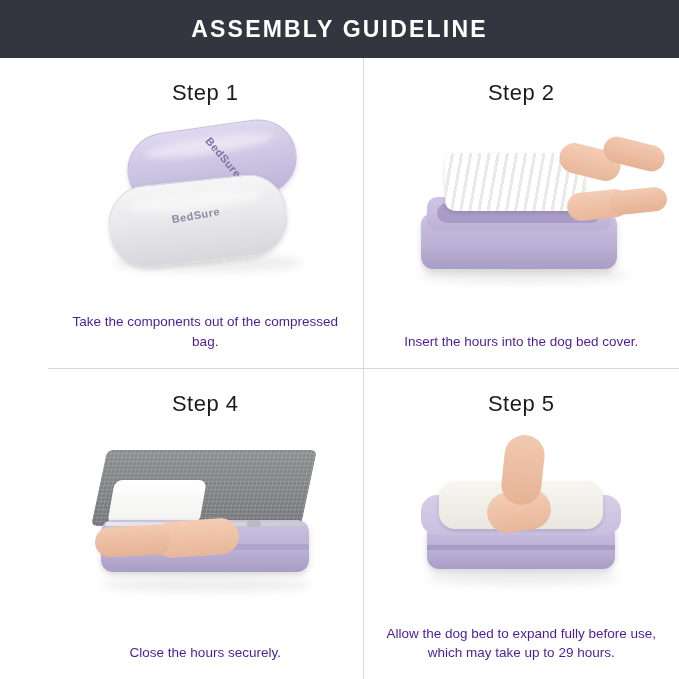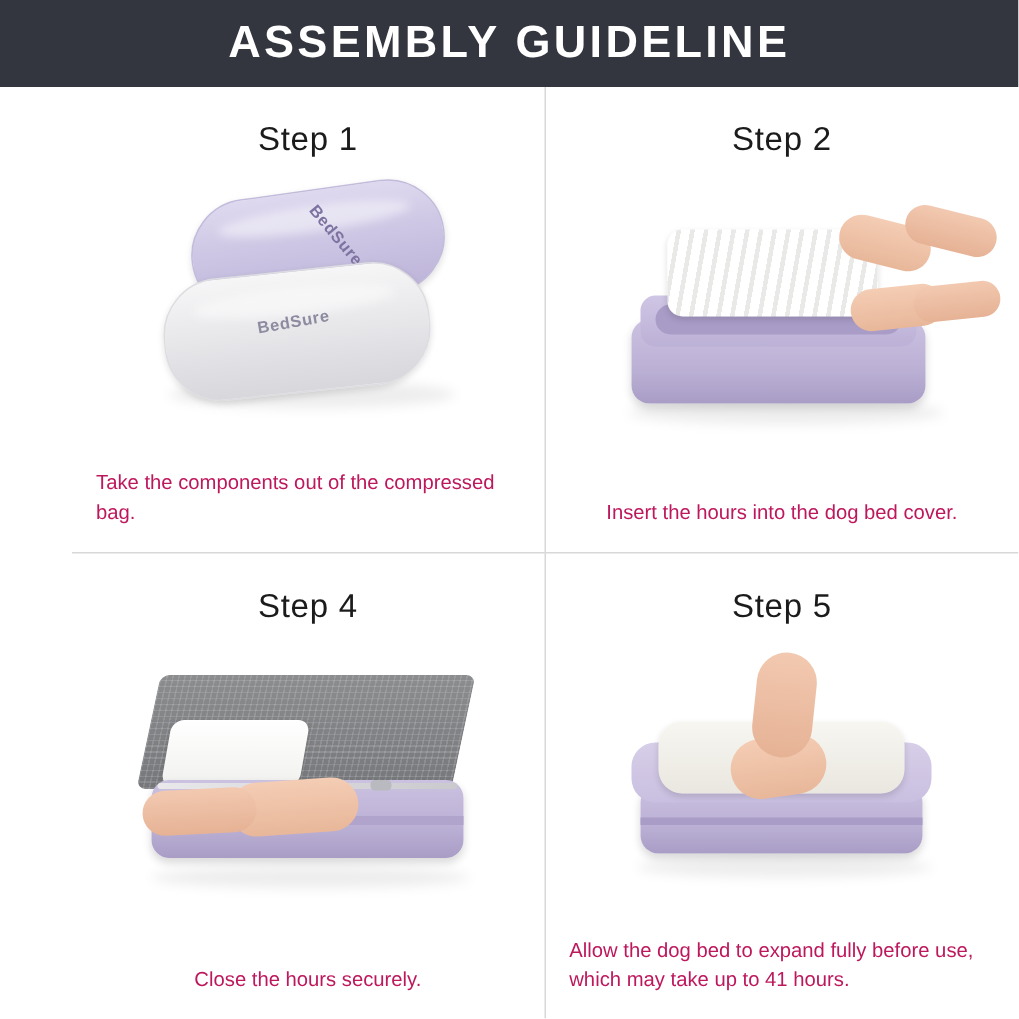--- a/index.html
+++ b/index.html
@@ -25,21 +25,21 @@
   .header {
     height: 58px;
     background: #33363f;
     display: flex;
     align-items: center;
     justify-content: center;
     flex: none;
   }
   .header-title {
     color: #ffffff;
-    font-size: 30px;
+    font-size: 23px;
     letter-spacing: 2.2px;
     font-weight: bold;
   }
   
   .grid {
     flex: 1;
     display: grid;
     grid-template-columns: 1fr 1fr;
     grid-template-rows: 1fr 1fr;
     padding-left: 48px;
@@ -64,22 +64,22 @@
   .art {
     flex: 1;
     width: 100%;
     display: flex;
     align-items: center;
     justify-content: center;
     position: relative;
   }
   .caption {
     font-size: 13.5px;
-    color: #be185d;
-    text-align: left;
+    color: #4c1d95;
+    text-align: center;
     line-height: 1.45;
     max-width: 290px;
     padding-bottom: 6px;
     margin-top: 23px;
   }
 
   
   .scene {
     position: relative;
     width: 280px;
@@ -264,17 +264,17 @@
           <div class="bed-base" style="left:46px; top:104px; width:188px; height:46px;"></div>
           <div style="position:absolute; left:46px; top:126px; width:188px; height:5px; background:#a99cc7;"></div>
           <div class="bed-top" style="left:40px; top:76px; width:200px; height:40px; border-radius:16px;"></div>
 
           <div class="foam" style="left:58px; top:62px; width:164px; height:48px; border-radius:16px; background:linear-gradient(180deg,#f7f6f1,#e9e7df);"></div>
 
           <div class="hand" style="left:106px; top:72px; width:64px; height:40px; transform:rotate(-8deg);"></div>
           <div class="arm" style="left:122px; top:16px; width:40px; height:70px; border-radius:20px; transform:rotate(6deg);"></div>
         </div>
       </div>
-      <div class="caption">Allow the dog bed to expand fully before use, which may take up to 41 hours.</div>
+      <div class="caption">Allow the dog bed to expand fully before use, which may take up to 29 hours.</div>
     </div>
 
   </div>
 </div>
 
 </body></html>

